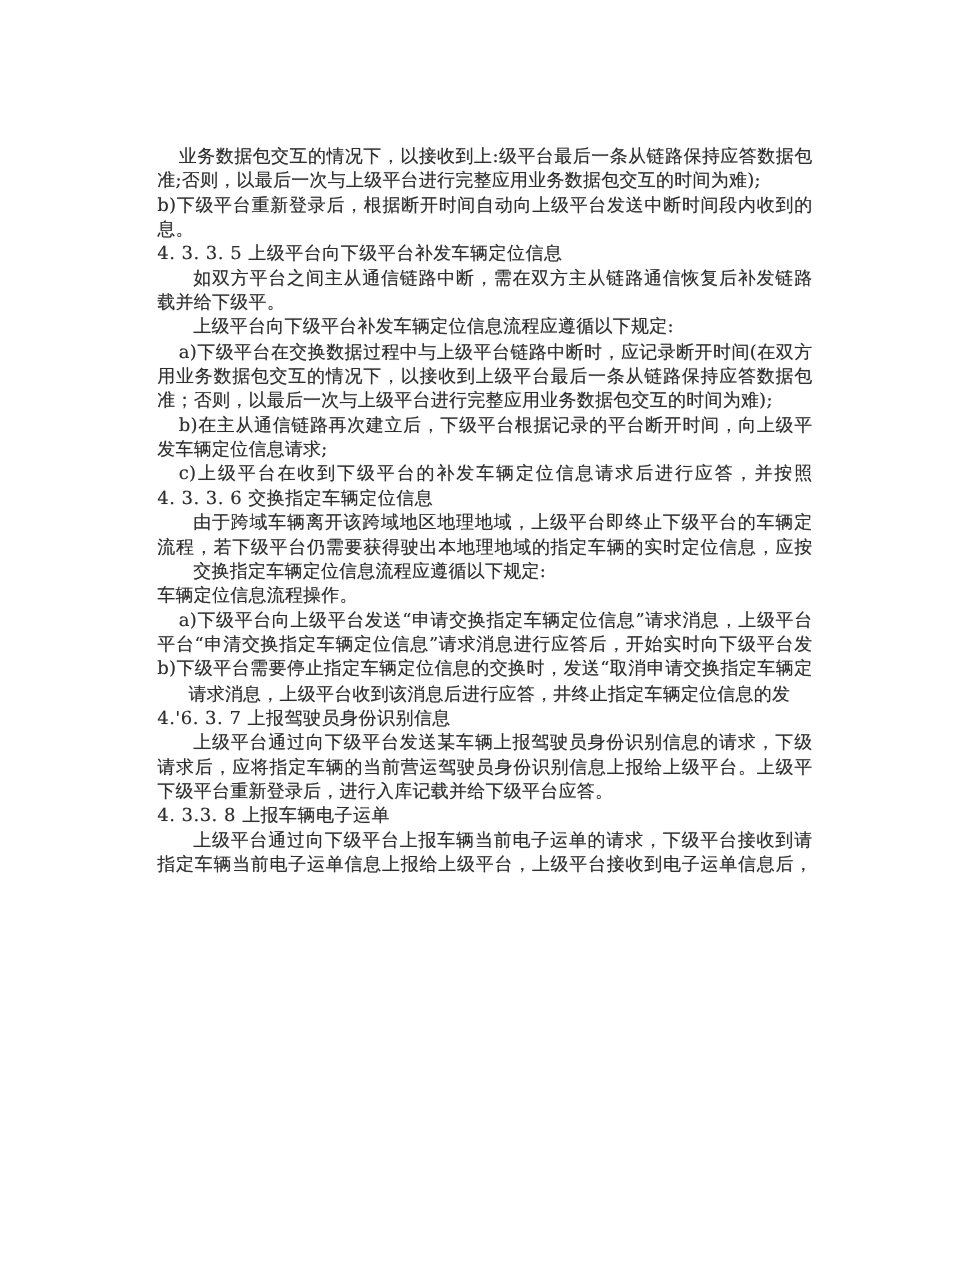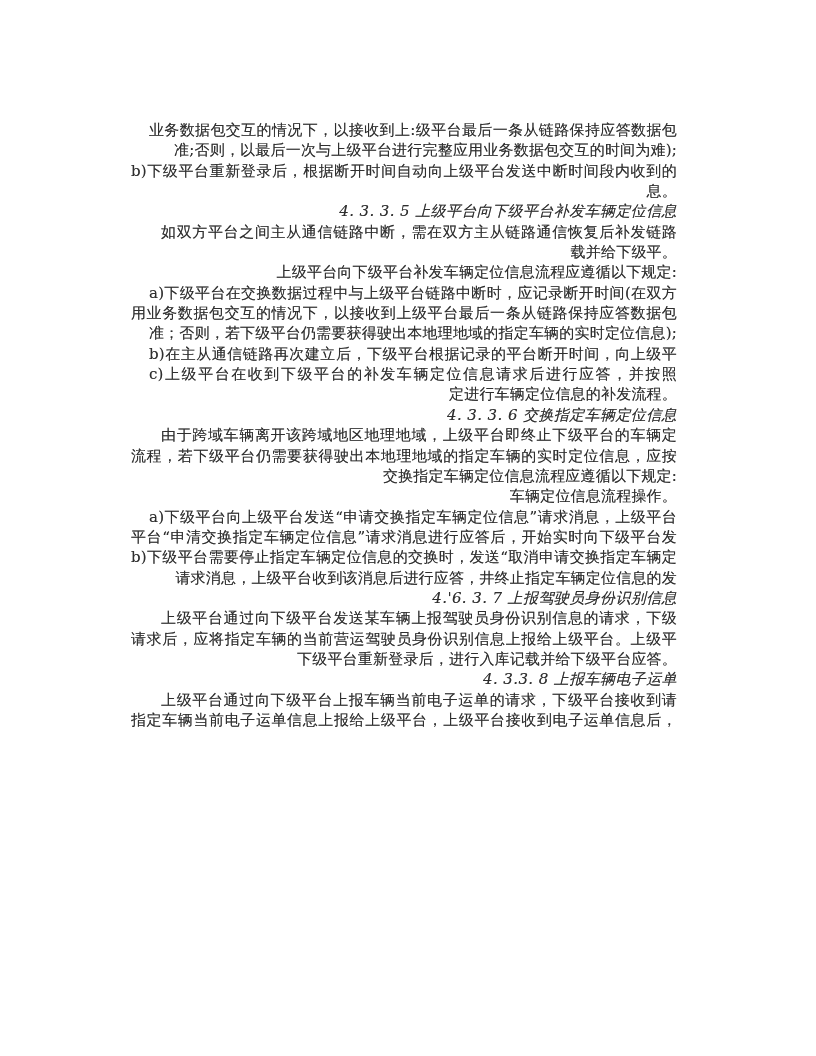--- a/index.html
+++ b/index.html
@@ -23,51 +23,50 @@
     font-size: 15px;
     color: #2f2f2f;
     text-shadow: 0 0 0.6px rgba(45,45,45,0.55);
     letter-spacing: 0.2px;
   }
   .line {
     height: 20.35px;
     line-height: 20.35px;
     overflow: hidden;
     white-space: normal;
-    text-align: right;
   }
   .just {
     text-align: justify;
     text-align-last: justify;
   }
   .ind-0   { padding-left: 0; }
   .ind-1   { padding-left: 18px; }
   .ind-1_5 { padding-left: 26px; }
   .ind-2   { padding-left: 30px; }
-  .heading { letter-spacing: 0.4px; font-style: italic; }
+  .heading { letter-spacing: 0.4px; }
 </style>
 </head>
 <body>
 
 <div class="page">
   <div class="textblock" id="textblock">
       <div class="line ind-1 just">业务数据包交互的情况下，以接收到上:级平台最后一条从链路保持应答数据包的时间为</div>
       <div class="line ind-0">准;否则，以最后一次与上级平台进行完整应用业务数据包交互的时间为难);</div>
       <div class="line ind-0 just">b)下级平台重新登录后，根据断开时间自动向上级平台发送中断时间段内收到的车辆定位信</div>
       <div class="line ind-0">息。</div>
       <div class="line ind-0 heading">4. 3. 3. 5 上级平台向下级平台补发车辆定位信息</div>
       <div class="line ind-2 just">如双方平台之间主从通信链路中断，需在双方主从链路通信恢复后补发链路中断期间的</div>
       <div class="line ind-0">载并给下级平。</div>
       <div class="line ind-2">上级平台向下级平台补发车辆定位信息流程应遵循以下规定:</div>
       <div class="line ind-1 just">a)下级平台在交换数据过程中与上级平台链路中断时，应记录断开时间(在双方没有应</div>
       <div class="line ind-0 just">用业务数据包交互的情况下，以接收到上级平台最后一条从链路保持应答数据包的时间为</div>
-      <div class="line ind-0">准；否则，若下级平台仍需要获得驶出本地理地域的指定车辆的实时定位信息);</div>
+      <div class="line ind-0">准；否则，以最后一次与上级平台进行完整应用业务数据包交互的时间为难);</div>
       <div class="line ind-1 just">b)在主从通信链路再次建立后，下级平台根据记录的平台断开时间，向上级平台发送补</div>
+      <div class="line ind-0">发车辆定位信息请求;</div>
       <div class="line ind-1 just">c)上级平台在收到下级平台的补发车辆定位信息请求后进行应答，并按照 4.5.3.2.3 的约</div>
-      <div class="line ind-0">定进行车辆定位信息的补发流程。</div>
       <div class="line ind-0 heading">4. 3. 3. 6 交换指定车辆定位信息</div>
       <div class="line ind-2 just">由于跨域车辆离开该跨域地区地理地域，上级平台即终止下级平台的车辆定位信息交换</div>
       <div class="line ind-0 just">流程，若下级平台仍需要获得驶出本地理地域的指定车辆的实时定位信息，应按照交换指定</div>
       <div class="line ind-2">交换指定车辆定位信息流程应遵循以下规定:</div>
       <div class="line ind-0">车辆定位信息流程操作。</div>
       <div class="line ind-1 just">a)下级平台向上级平台发送“申请交换指定车辆定位信息”请求消息，上级平台对下级</div>
       <div class="line ind-0 just">平台“申清交换指定车辆定位信息”请求消息进行应答后，开始实时向下级平台发送车辆定</div>
       <div class="line ind-0 just">b)下级平台需要停止指定车辆定位信息的交换时，发送“取消申请交换指定车辆定位信息”</div>
       <div class="line ind-1_5">请求消息，上级平台收到该消息后进行应答，井终止指定车辆定位信息的发送。</div>
       <div class="line ind-0 heading">4.'6. 3. 7 上报驾驶员身份识别信息</div>

